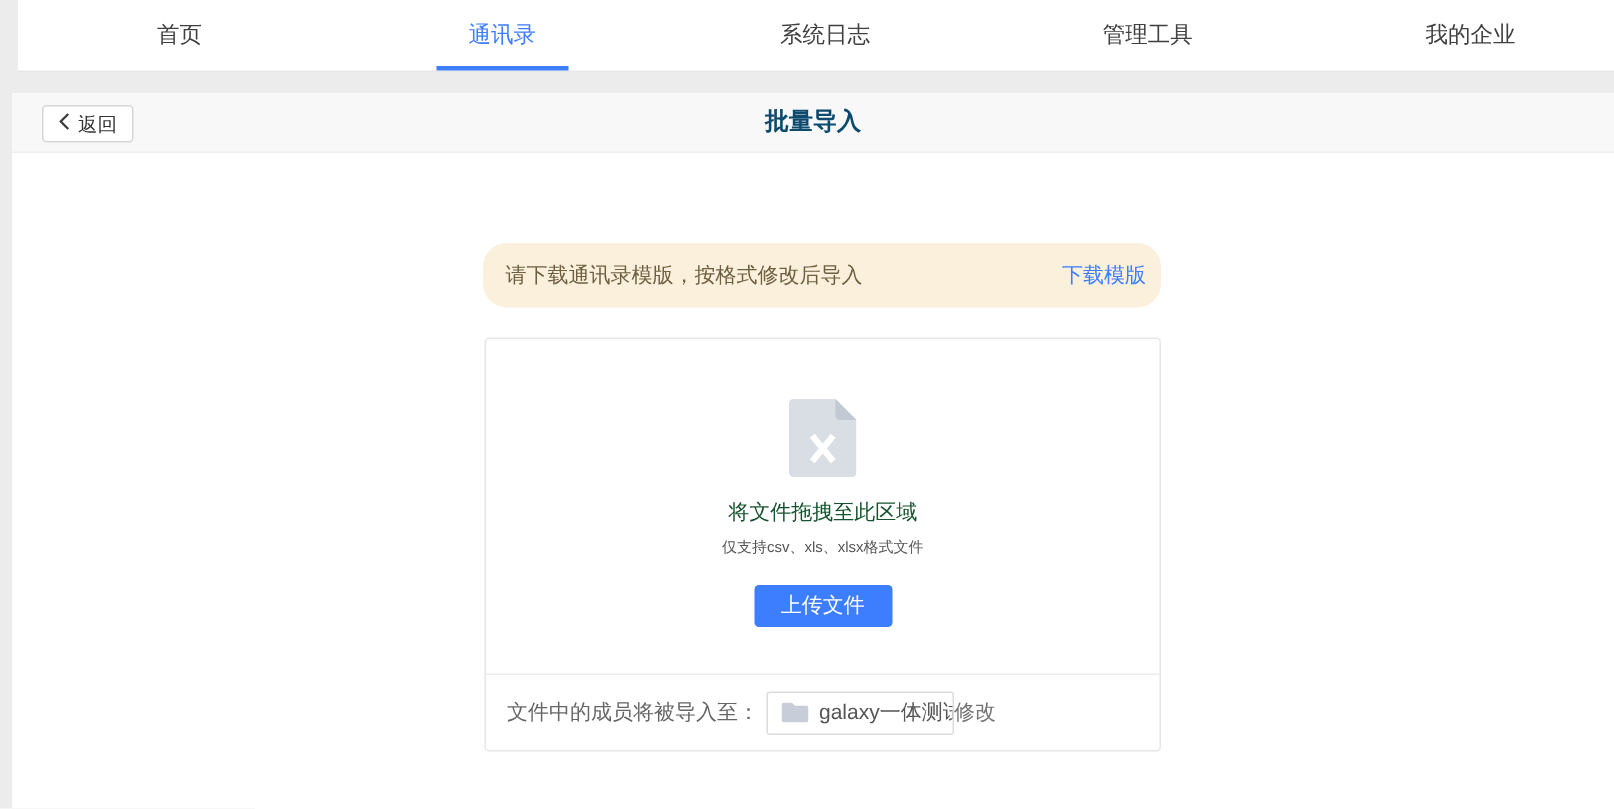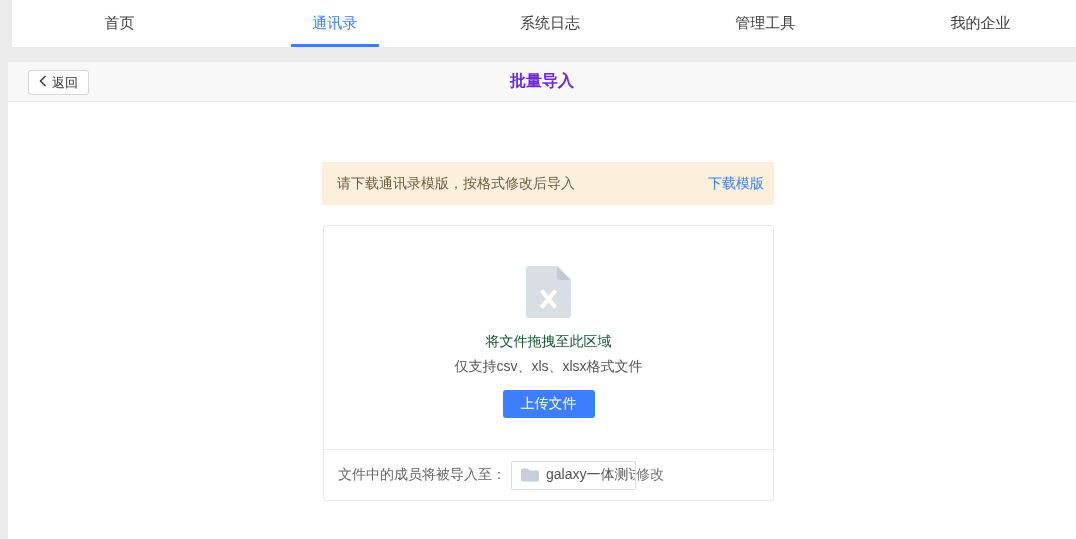--- a/index.html
+++ b/index.html
@@ -56,51 +56,52 @@
     position:absolute; left:20px; top:8px;
     height:25px; min-width:57px;
     padding:0 10px;
     background:#FFFFFF;
     border:1px solid #D6D6D6;
     border-radius:3px;
     display:flex; align-items:center; justify-content:space-between; gap:5px;
     font-size:13px; color:#333;
     cursor:pointer;
   }
-  .page-title { font-size:16px; color:#6d28d9; }
+  .page-title { font-size:16px; color:#0c4a6e; }
 
   
   .notice {
     margin:60px 0 0 314px;
     width:452px; height:43px;
     background:#FAF0DC;
     display:flex; align-items:center; justify-content:space-between;
     padding:0 10px 0 15px;
     font-size:14px;
+    border-radius:16px;
   }
   .notice-text { color:#6E5F41; }
   .notice-link { color:#3D7EFF; text-decoration:none; cursor:pointer; }
 
   
   .card {
     margin:20px 0 0 315px;
     width:451px; height:276px;
     border:1px solid #E6E6E6;
     border-radius:3px;
     background:#fff;
   }
   .dropzone {
     height:224px;
     border-bottom:1px solid #EBEBEB;
     text-align:center;
     padding-top:40px;
   }
   .file-icon { display:block; margin:0 auto; }
   .drag-hint   { margin-top:13px; font-size:14px; color:#14532d; line-height:20px; }
-  .format-hint { margin-top:5px;  font-size:14px; color:#555; line-height:20px; }
+  .format-hint { margin-top:5px;  font-size:10px; color:#555; line-height:20px; }
   .upload-btn {
     margin-top:14px;
     width:92px; height:28px;
     background:#3D7EFF;
     color:#FFFFFF;
     font-size:14px;
     border:none; border-radius:3px;
     cursor:pointer;
     font-family:inherit;
   }

